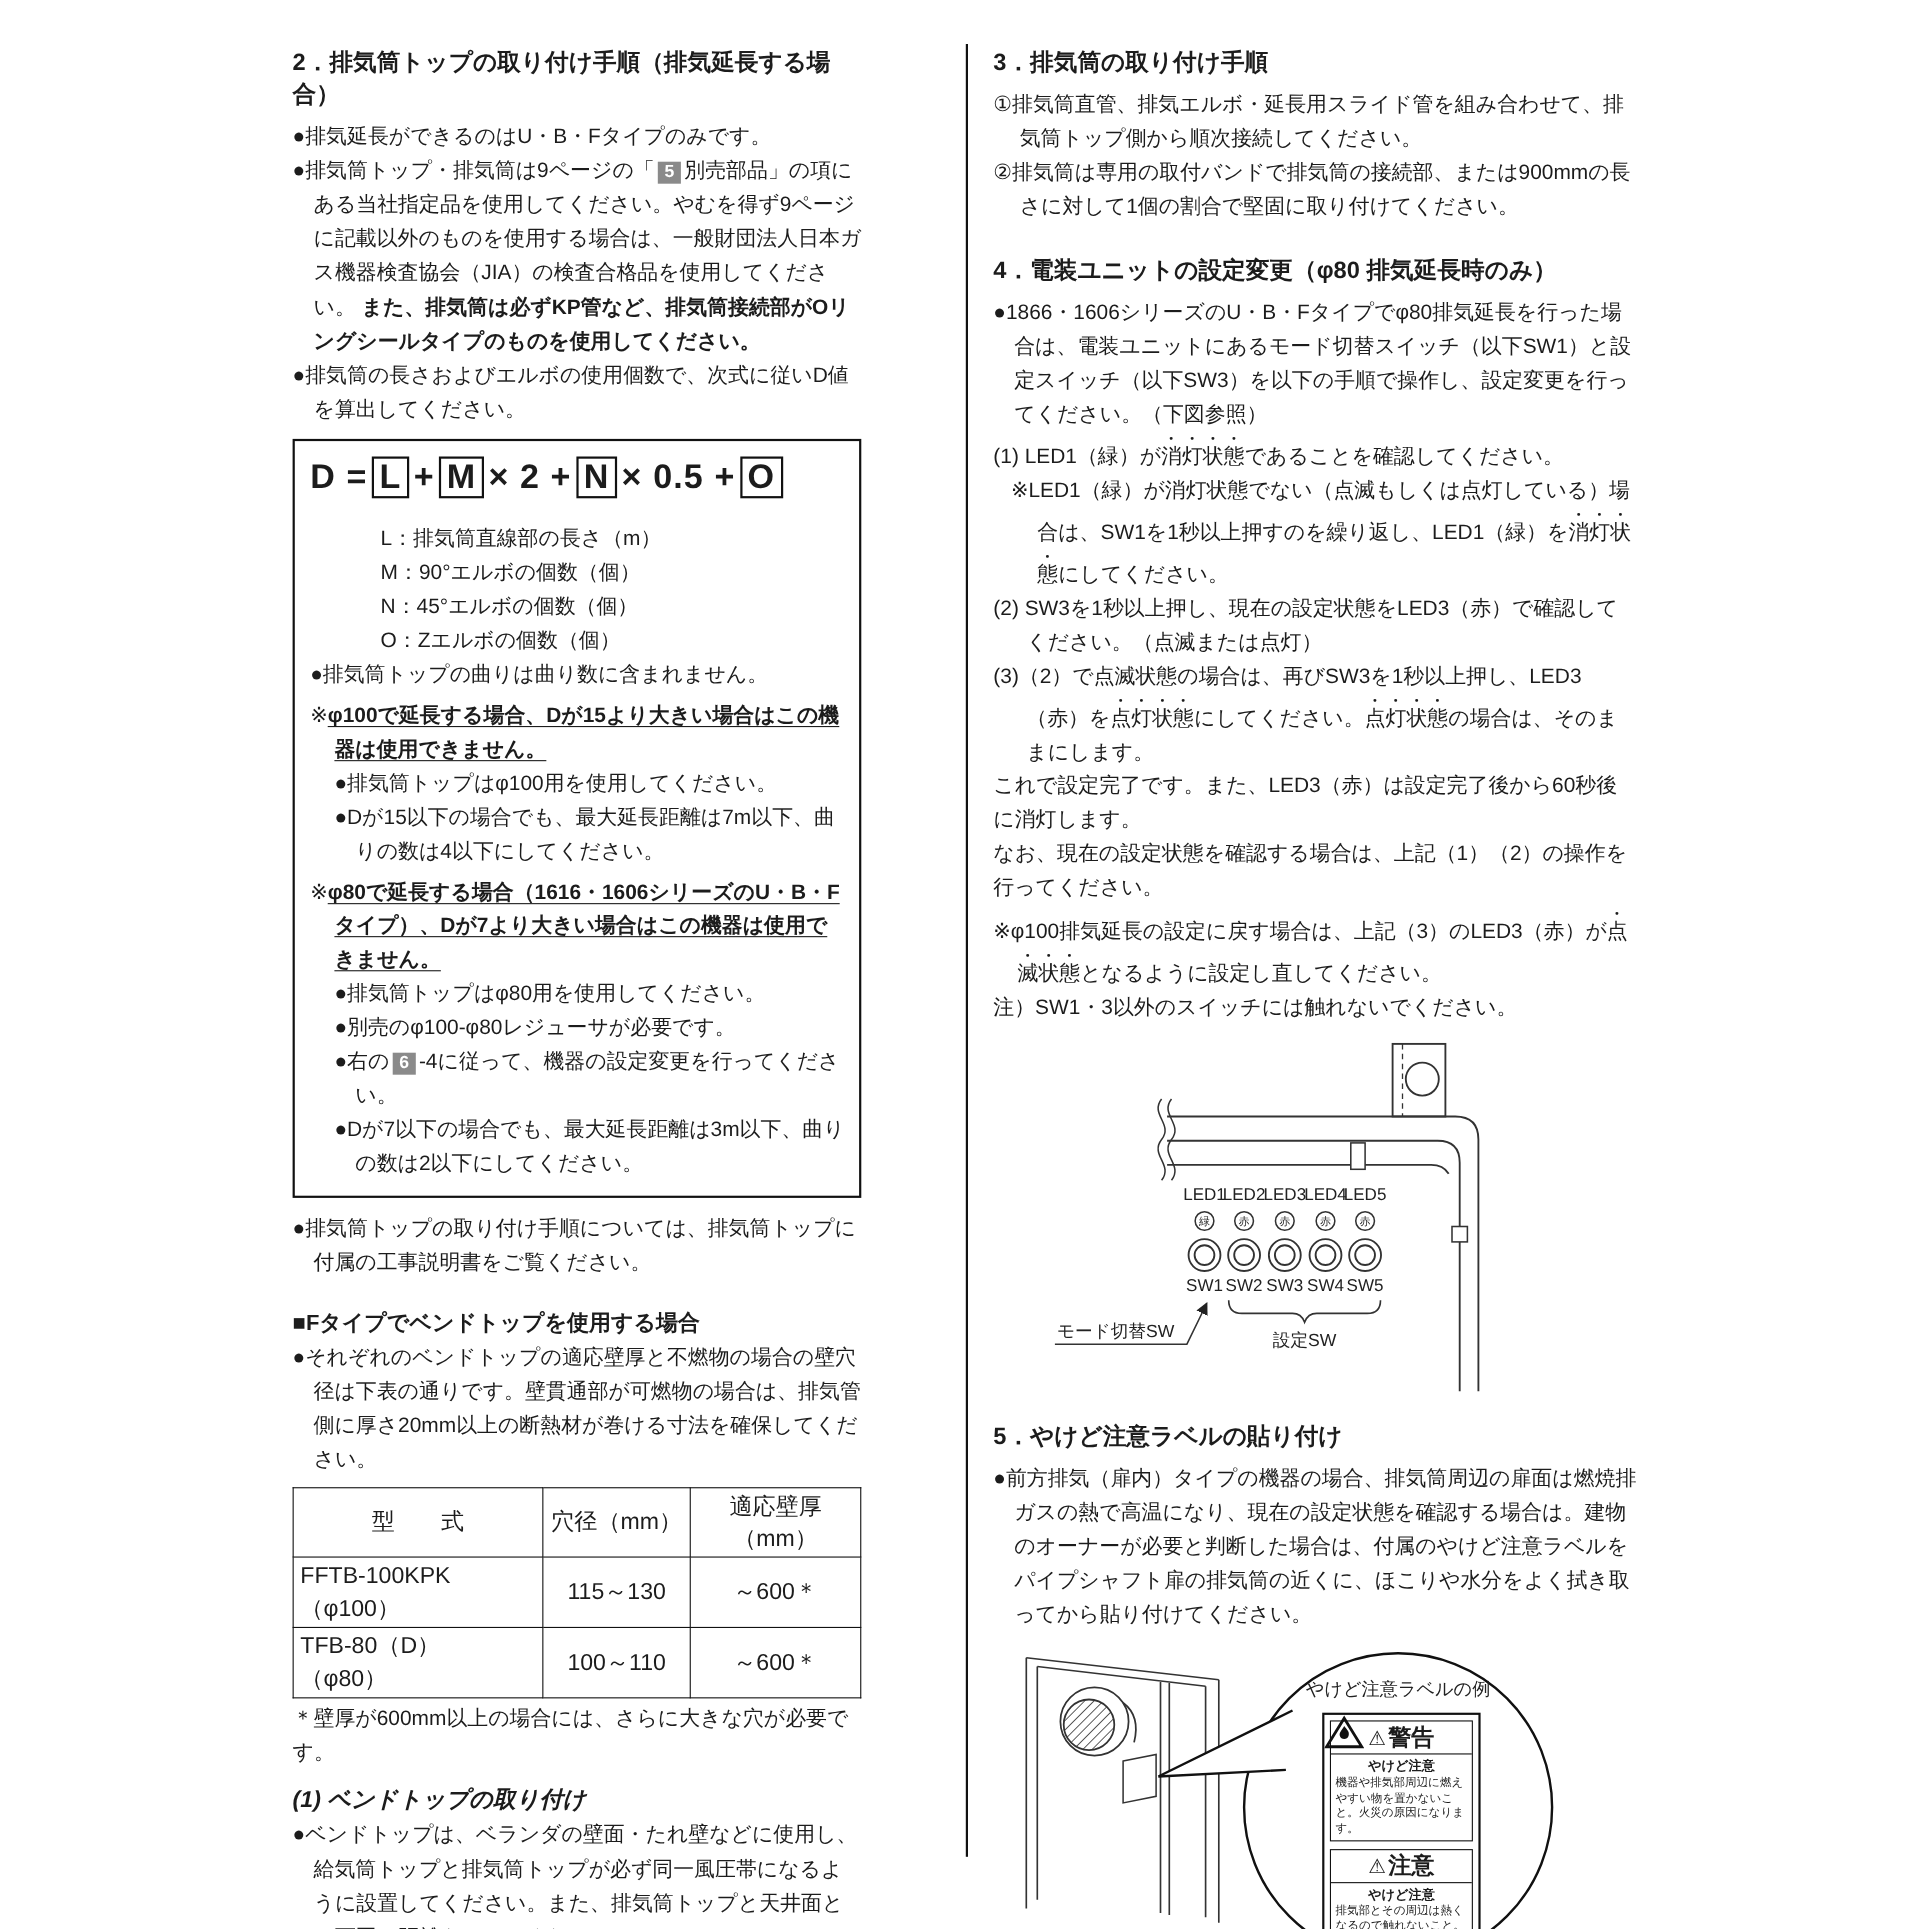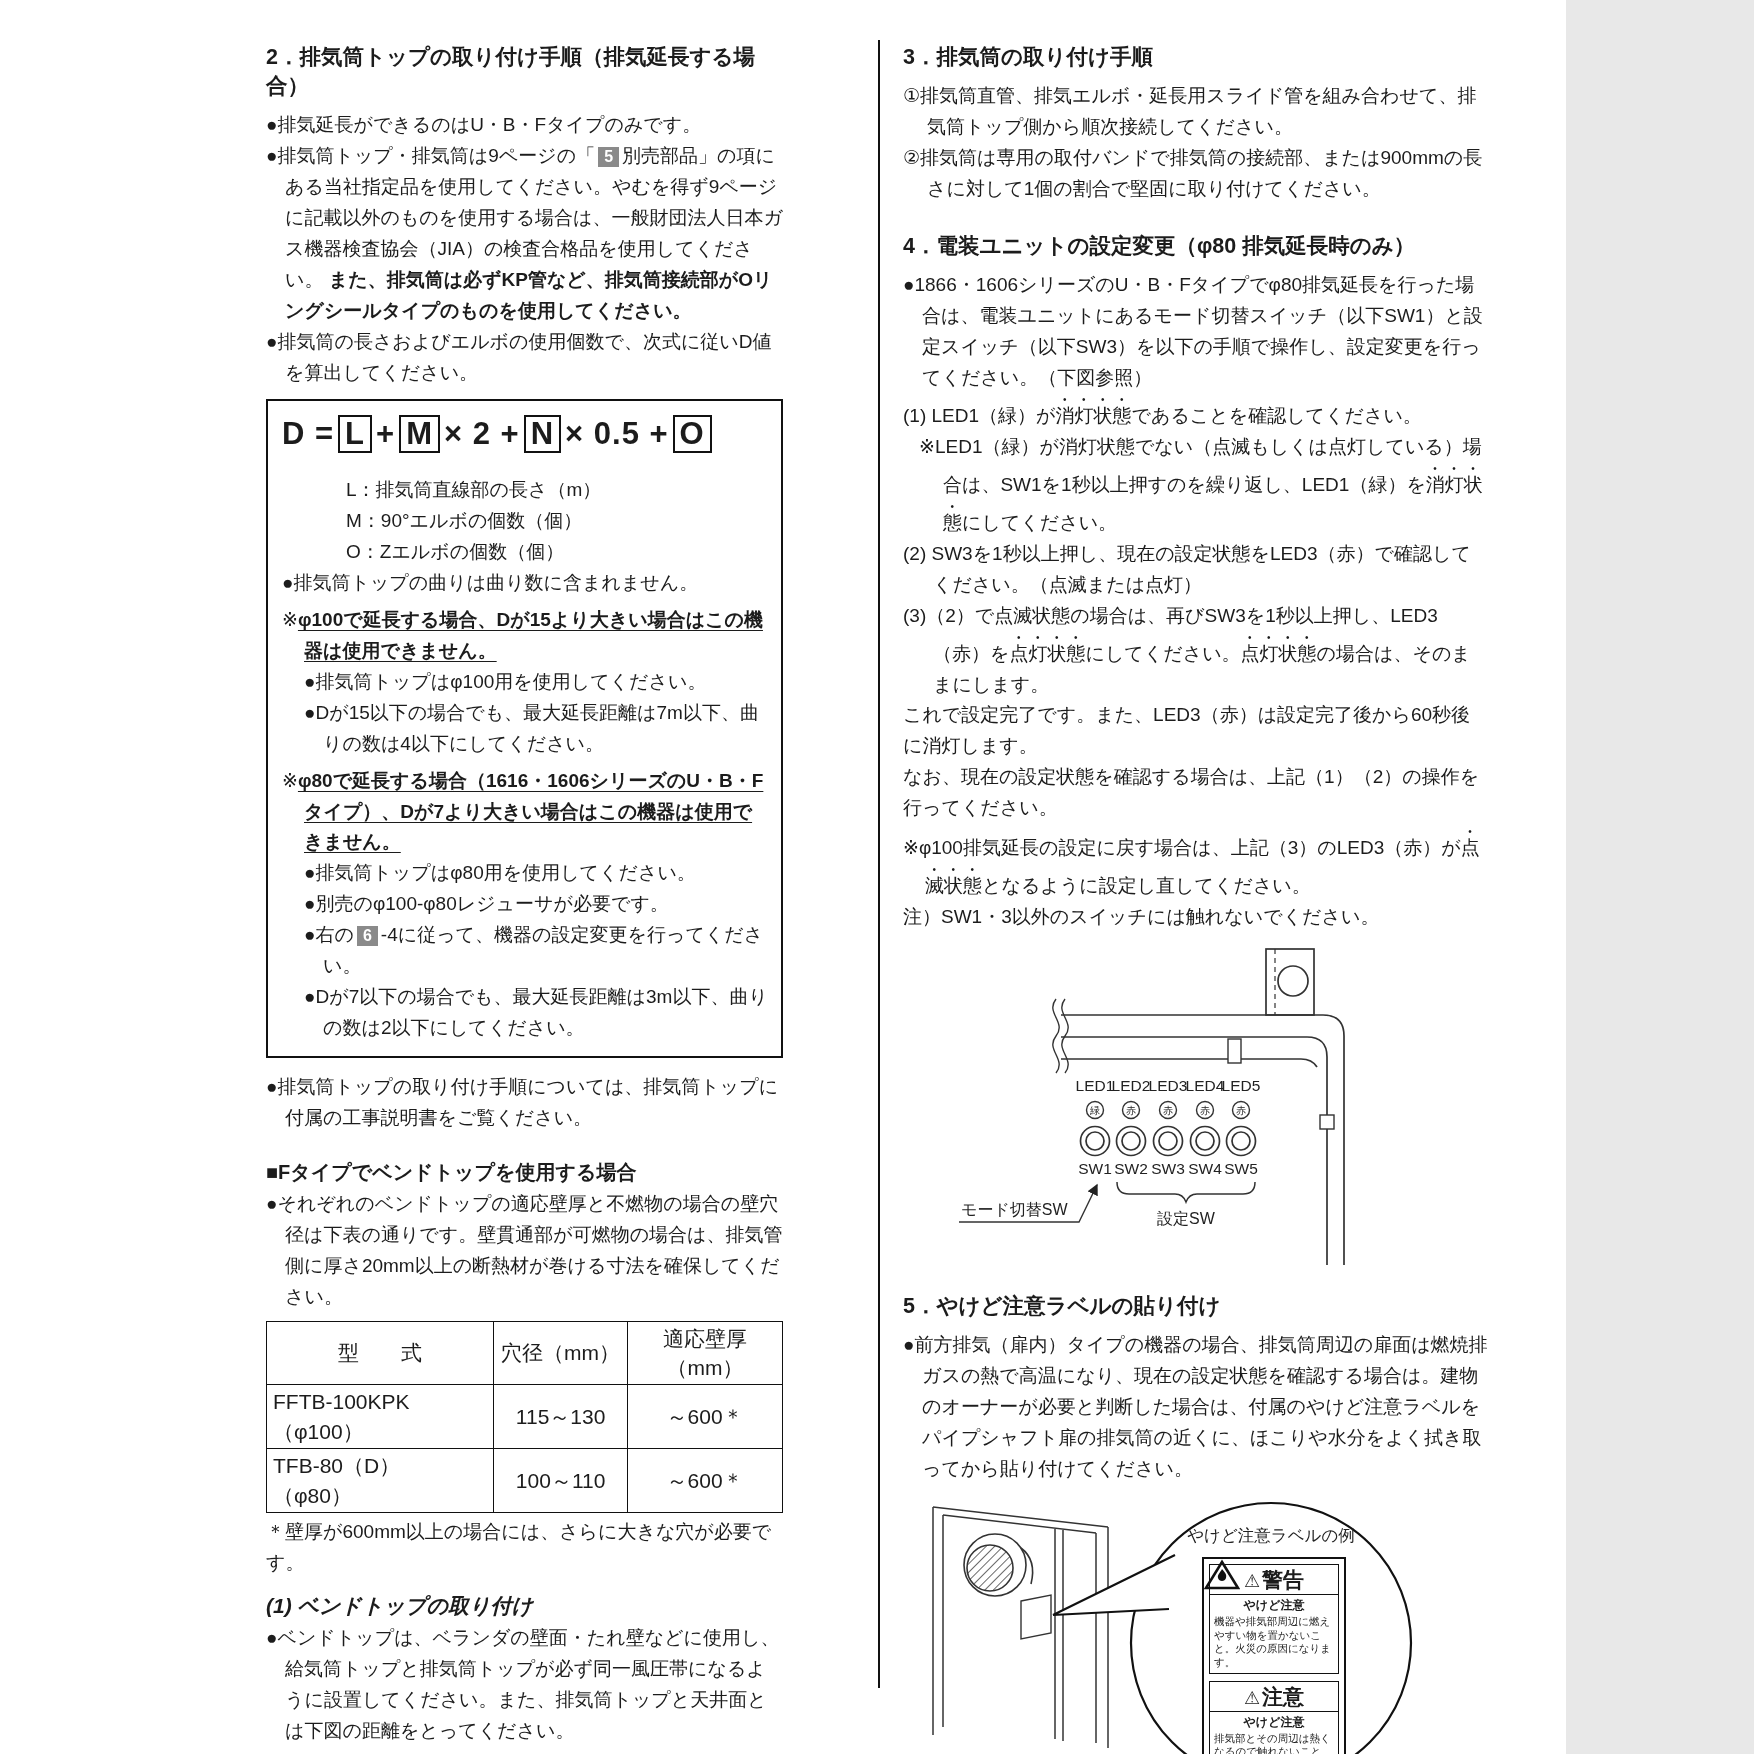--- a/index.html
+++ b/index.html
@@ -1,16 +1,16 @@
 <!DOCTYPE html>
 <html><head>
 <meta charset="utf-8">
 <style>
   html,body{margin:0;padding:0;background:#e8e8e8;}
-  .page{position:relative;width:1566px;height:1754px;background:#ffffff;
+  .page{position:relative;width:1754px;height:1754px;background:#ffffff;
         font-family:"Liberation Sans","DejaVu Sans",sans-serif;color:#1c1c1c;overflow:hidden;}
   .col{position:absolute;top:42px;}
   .col-left{left:266px;width:517px;}
   .col-right{left:903px;width:586px;}
   .divider{position:absolute;left:878px;top:40px;width:2px;height:1648px;background:#111;}
   .pageno{position:absolute;top:1768px;left:0;width:100%;text-align:center;
           font-size:24px;font-weight:bold;letter-spacing:2px;}
   h2{font-size:21.5px;font-weight:bold;margin:0 0 10px;}
   p{margin:0;font-size:19px;line-height:1.63;}
   .li{padding-left:19px;text-indent:-19px;}
@@ -67,20 +67,21 @@
     </p>
     <p class="li">●排気筒の長さおよびエルボの使用個数で、次式に従いD値を算出してください。</p>
 
     <div class="formula-box">
       <div class="formula-line">
         <span>D =</span><span class="fbx">L</span><span>+</span><span class="fbx">M</span><span>× 2 +</span><span class="fbx">N</span><span>× 0.5 +</span><span class="fbx">O</span>
       </div>
       <div class="defs">
         <p>L：排気筒直線部の長さ（m）</p>
         <p>M：90°エルボの個数（個）</p>
+        <p>N：45°エルボの個数（個）</p>
         <p>O：Zエルボの個数（個）</p>
       </div>
       <p class="li">●排気筒トップの曲りは曲り数に含まれません。</p>
 
       <p class="sub-note mt6">※<span class="ul-bold">φ100で延長する場合、Dが15より大きい場合はこの機器は使用できません。</span></p>
       <div class="sub-items">
         <p class="li">●排気筒トップはφ100用を使用してください。</p>
         <p class="li">●Dが15以下の場合でも、最大延長距離は7m以下、曲りの数は4以下にしてください。</p>
       </div>
 

